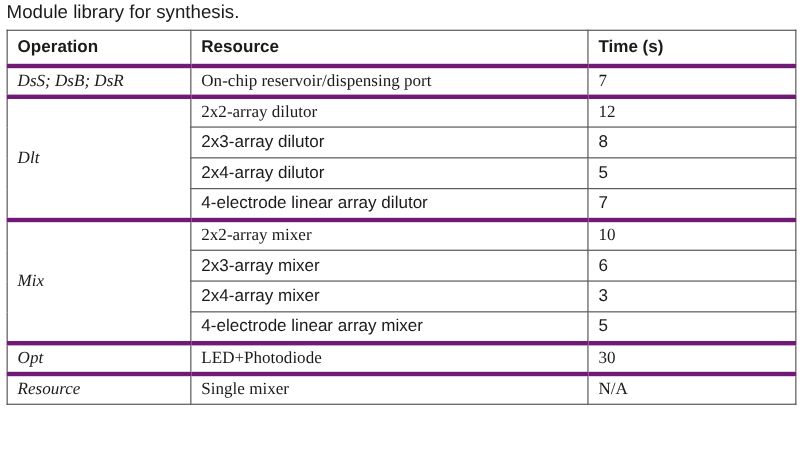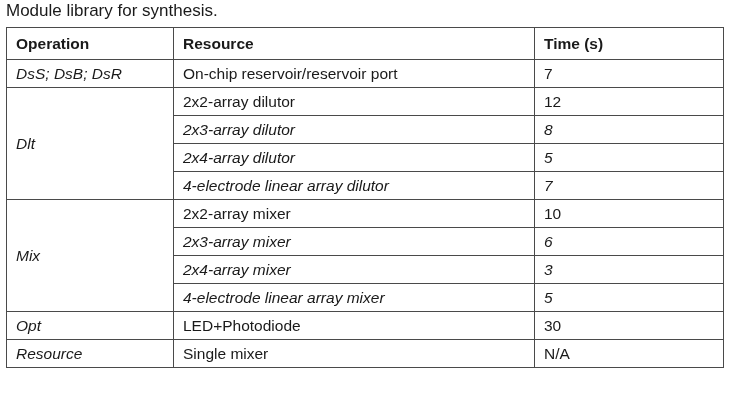--- a/index.html
+++ b/index.html
@@ -66,27 +66,27 @@
   
   td.op-cell {
     font-style: italic;
     vertical-align: top;
     padding-top: 5px;
   }
 
   
   tr.group-start > td,
   tr.group-start > th {
-    border-top: 1px solid #701a75;
+    border-top: 4px solid #701a75;
+    font-family: Liberation Serif, serif;
   }
 
   
   td.sub-res, td.sub-time {
     border-top-color: #6b6b6b;
-    font-style: italic;
   }
 </style>
 </head>
 <body>
 
 <div id="caption">Module library for synthesis.</div>
 
 <div id="table-wrap">
   <table class="module-library">
     <colgroup>
@@ -97,21 +97,21 @@
     <thead>
       <tr>
         <th>Operation</th>
         <th>Resource</th>
         <th>Time (s)</th>
       </tr>
     </thead>
     <tbody id="table-body">
         <tr class="group-start">
           <td class="op-cell">DsS; DsB; DsR</td>
-          <td>On-chip reservoir/reservoir port</td>
+          <td>On-chip reservoir/dispensing port</td>
           <td>7</td>
         </tr>
         <tr class="group-start">
           <td class="op-cell" rowspan="4">Dlt</td>
           <td>2x2-array dilutor</td>
           <td>12</td>
         </tr>
         <tr>
           <td class="sub-res">2x3-array dilutor</td>
           <td class="sub-time">8</td>

